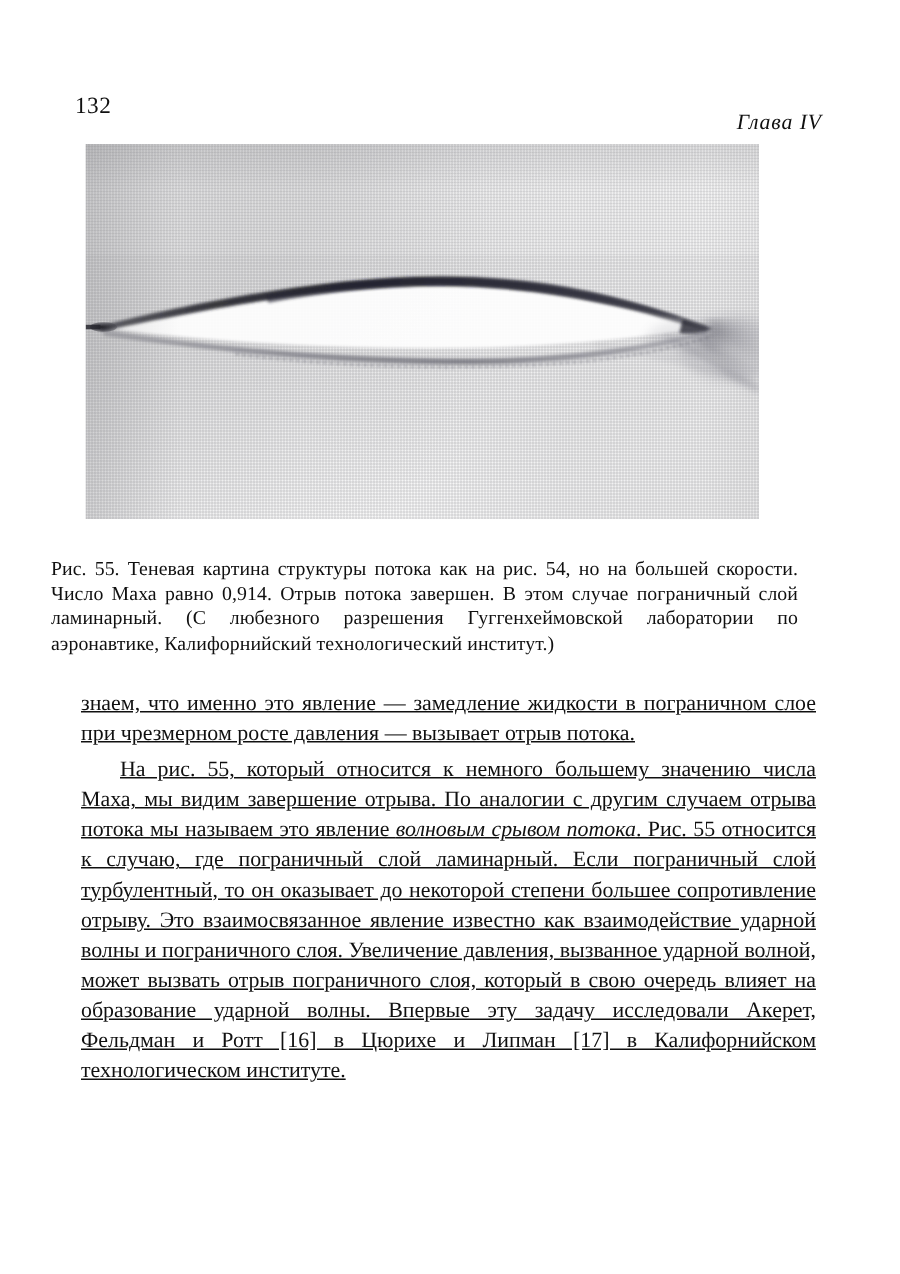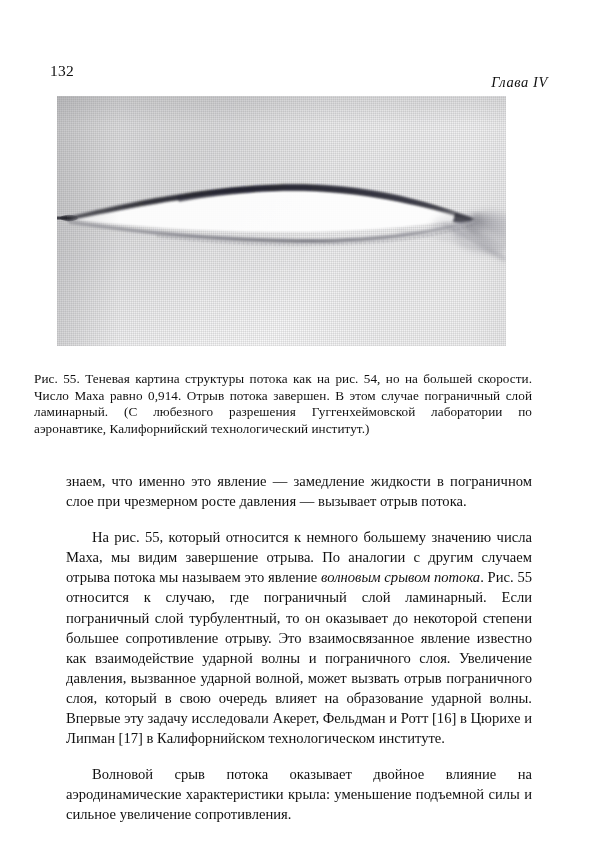--- a/index.html
+++ b/index.html
@@ -114,21 +114,22 @@
     position: absolute;
     left: 50px;
     top: 455px;
     width: 498px;
     font-size: 14.6px;
     line-height: 20.1px;
     text-align: justify;
     text-align-last: left;
   }
   .body-text p {
-    margin: 16px;
+    margin: 4px;
+    text-decoration: underline;
   }
   .body-text p.indent {
     text-indent: 26px;
   }
   .body-text i {
     font-style: italic;
   }
 </style>
 </head>
 <body>
@@ -212,16 +213,15 @@
     </svg>
 
     <div class="vignette"></div>
   </div>
 
   <div class="caption">Рис. 55. Теневая картина структуры потока как на рис. 54, но на большей скорости. Число Маха равно 0,914. Отрыв потока завершен. В этом случае пограничный слой ламинарный. (С любезного разрешения Гуггенхеймовской лаборатории по аэронавтике, Калифорнийский технологический институт.)</div>
 
   <div class="body-text">
     <p>знаем, что именно это явление — замедление жидкости в пограничном слое при чрезмерном росте давления — вызывает отрыв потока.</p>
     <p class="indent"><span>На рис. 55, который относится к немного большему значению числа Маха, мы видим завершение отрыва. По аналогии с другим случаем отрыва потока мы называем это явление </span><i>волновым срывом потока</i><span>. Рис. 55 относится к случаю, где пограничный слой ламинарный. Если пограничный слой турбулентный, то он оказывает до некоторой степени большее сопротивление отрыву. Это взаимосвязанное явление известно как взаимодействие ударной волны и пограничного слоя. Увеличение давления, вызванное ударной волной, может вызвать отрыв пограничного слоя, который в свою очередь влияет на образование ударной волны. Впервые эту задачу исследовали Акерет, Фельдман и Ротт [16] в Цюрихе и Липман [17] в Калифорнийском технологическом институте.</span></p>
-    <p class="indent">Волновой срыв потока оказывает двойное влияние на аэродинамические характеристики крыла: уменьшение подъемной силы и сильное увеличение сопротивления.</p>
   </div>
 
 </div>
 
 </body></html>

